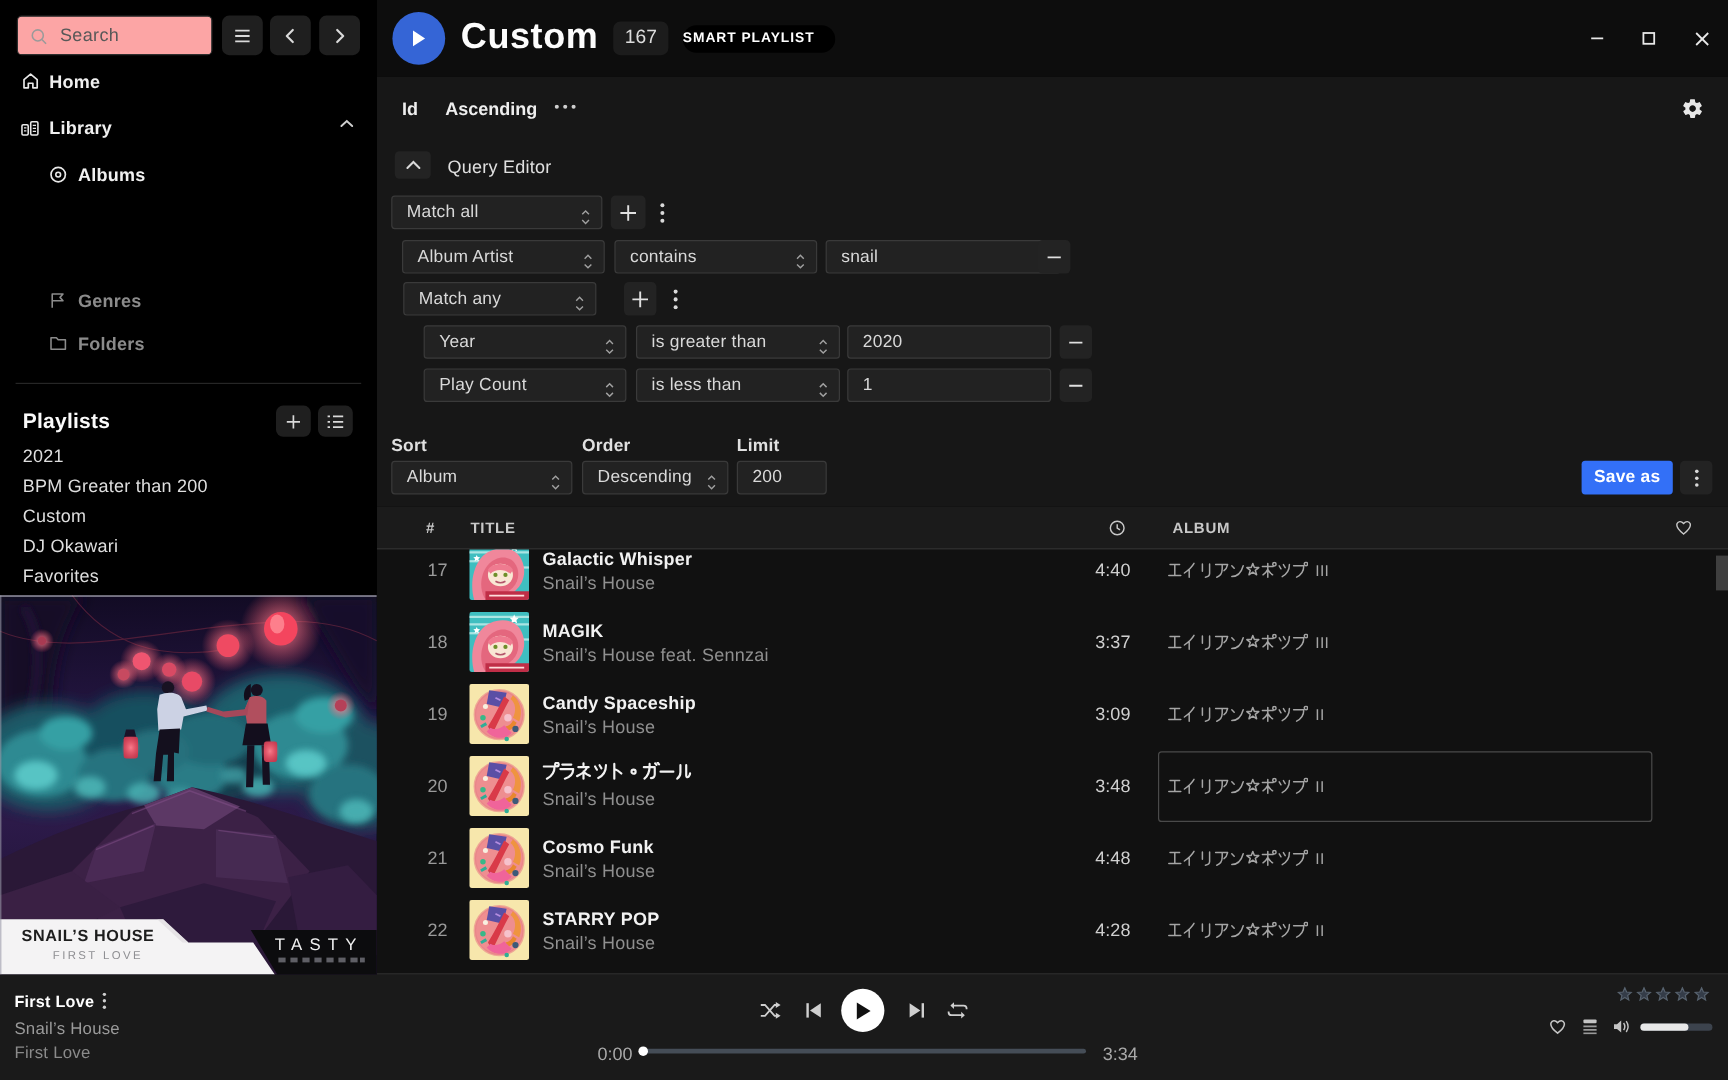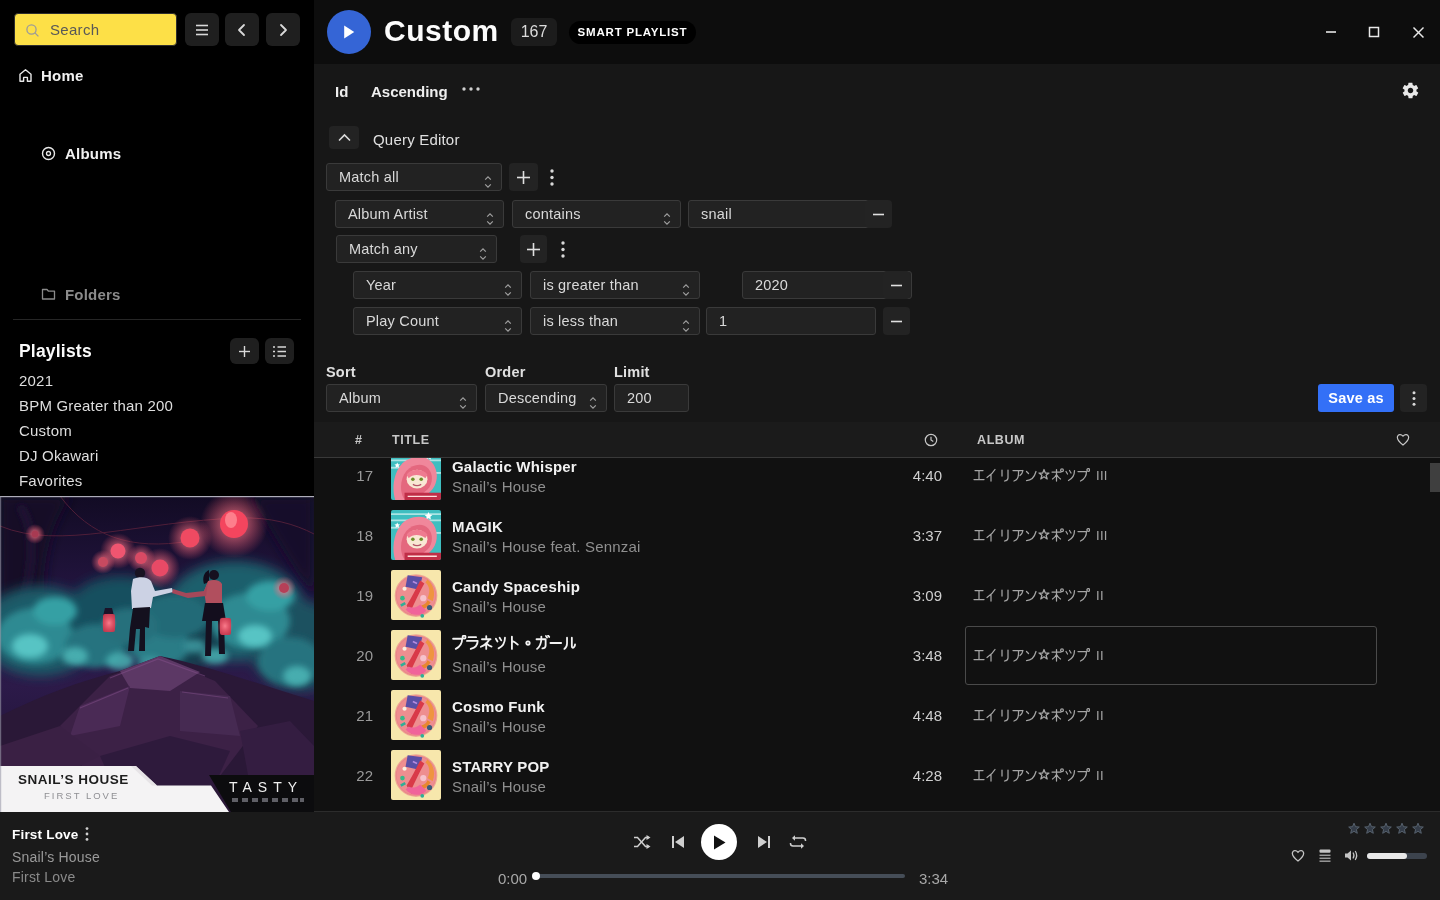--- a/index.html
+++ b/index.html
@@ -3,40 +3,40 @@
 <meta charset="utf-8">
 <style>
   * { margin:0; padding:0; box-sizing:border-box; }
   html,body { width:1440px; height:900px; overflow:hidden; background:#000; }
   body { font-family:"Liberation Sans", sans-serif; position:relative; }
   .abs { position:absolute; }
 
   
   #sidebar { position:absolute; left:0; top:0; width:314px; height:812px; background:#000; z-index:5; }
 
-  #searchbox { position:absolute; left:14px; top:13px; width:163px; height:33px; background:#fde047; border:1px solid #2e2e2e; border-radius:4px; }
+  #searchbox { position:absolute; left:14px; top:13px; width:163px; height:33px; background:#fca5a5; border:1px solid #2e2e2e; border-radius:4px; }
   #searchbox .ph { position:absolute; left:35px; top:7px; font-size:15px; color:#585858; letter-spacing:.3px; }
   .sqbtn { position:absolute; top:13px; width:34px; height:33px; background:#1f1f1f; border-radius:6px; display:flex; align-items:center; justify-content:center; }
 
-  .navrow { position:absolute; left:0; width:314px; height:30px; display:flex; align-items:center; }
+  .navrow { position:absolute; left:0; width:314px; height:30px; display:flex; align-items:flex-start; }
   .navrow .txt { font-size:15px; font-weight:bold; color:#f0f0f0; letter-spacing:.2px; }
   .navrow .dim { color:#8b8b8b; }
 
   #sep { position:absolute; left:13px; top:319px; width:288px; height:1px; background:#262626; }
 
   #pl-head { position:absolute; left:19px; top:341px; font-size:17.5px; font-weight:bold; color:#fafafa; letter-spacing:.2px; }
   .plbtn { position:absolute; top:338px; width:29px; height:26px; background:#1f1f1f; border-radius:6px; display:flex; align-items:center; justify-content:center; }
   .plitem { position:absolute; left:19px; font-size:15px; color:#dedede; letter-spacing:.2px; }
 
   
   #mainhead { position:absolute; left:314px; top:0; width:1126px; height:64px; background:#0d0d0d; }
   #playcircle { position:absolute; left:327px; top:10px; width:44px; height:44px; border-radius:50%; background:#3565d6; display:flex; align-items:center; justify-content:center; }
   #title { position:absolute; left:384px; top:14px; font-size:30px; font-weight:bold; color:#fcfcfc; letter-spacing:.5px; }
   #badge167 { position:absolute; left:511px; top:18px; width:46px; height:28px; background:#1c1c1c; border-radius:6px; color:#dcdcdc; font-size:16px; text-align:center; line-height:28px; }
-  #smartpl { position:absolute; left:569px; top:21px; width:127px; height:23px; background:#000; border-radius:12px; color:#fff; font-size:11.5px; font-weight:bold; letter-spacing:.8px; text-align:center; line-height:23px; }
+  #smartpl { position:absolute; left:569px; top:21px; width:127px; height:23px; background:#000; border-radius:12px; color:#fff; font-size:11.5px; font-weight:bold; letter-spacing:.8px; line-height:23px; }
   .winbtn { position:absolute; top:20px; width:24px; height:24px; display:flex; align-items:center; justify-content:center; }
 
   
   #maincontent { position:absolute; left:314px; top:64px; width:1126px; height:358px; background:#171717; }
   #toolbar-id { position:absolute; left:335px; top:83px; font-size:15px; font-weight:bold; color:#eee; }
   #toolbar-asc { position:absolute; left:371px; top:83px; font-size:15px; font-weight:bold; color:#eee; }
 
   .qe-btn { position:absolute; background:#232323; border-radius:4px; display:flex; align-items:center; justify-content:center; }
   .sel { position:absolute; height:28px; background:#222222; border:1px solid #3a3a3a; border-radius:3px; color:#d9d9d9; font-size:14.5px; line-height:26px; padding-left:12px; letter-spacing:.2px; }
   .sel .spin { position:absolute; right:9px; top:7px; }
@@ -196,28 +196,53 @@
   </div>
 
   <div class="navrow" style="top:60px;">
     <span style="width:18px"></span>
     <svg width="15" height="15" viewBox="0 0 15 15">
         <path d="M2 6.3 L7.5 1.8 L13 6.3 V13.2 H9.4 V9.4 H5.6 V13.2 H2 Z" fill="none" stroke="#e8e8e8" stroke-width="1.4" stroke-linejoin="round"></path>
       </svg>
     <span style="width:8px"></span>
       <span class="txt">Home</span>
   </div>
+  <div class="navrow" style="top:99px;">
+    <span style="width:17px"></span>
+    <svg width="16" height="16" viewBox="0 0 16 16">
+        <rect x="1.3" y="5" width="5.2" height="8.5" rx="1" fill="none" stroke="#e8e8e8" stroke-width="1.3"></rect>
+        <rect x="8.6" y="2.5" width="6" height="11" rx="1" fill="none" stroke="#e8e8e8" stroke-width="1.3"></rect>
+        <line x1="3" y1="7.5" x2="5" y2="7.5" stroke="#e8e8e8" stroke-width="1.1"></line>
+        <line x1="3" y1="10" x2="5" y2="10" stroke="#e8e8e8" stroke-width="1.1"></line>
+        <line x1="10.3" y1="5.5" x2="13" y2="5.5" stroke="#e8e8e8" stroke-width="1.1"></line>
+        <line x1="10.3" y1="8" x2="13" y2="8" stroke="#e8e8e8" stroke-width="1.1"></line>
+        <line x1="10.3" y1="10.5" x2="13" y2="10.5" stroke="#e8e8e8" stroke-width="1.1"></line>
+      </svg>
+    <span style="width:8px"></span>
+      <span class="txt">Library</span>
+    <svg class="abs" style="left:283px" width="12" height="8" viewBox="0 0 12 8">
+        <polyline points="1.5,6 6,1.8 10.5,6" fill="none" stroke="#cfcfcf" stroke-width="1.6" stroke-linecap="round"></polyline>
+      </svg>
+  </div>
   <div class="navrow" style="top:138px;">
     <span style="width:41px"></span>
     <svg width="15" height="15" viewBox="0 0 15 15">
         <circle cx="7.5" cy="7.5" r="6" fill="none" stroke="#e8e8e8" stroke-width="1.4"></circle>
         <circle cx="7.5" cy="7.5" r="2" fill="none" stroke="#e8e8e8" stroke-width="1.3"></circle>
       </svg>
     <span style="width:9px"></span>
       <span class="txt">Albums</span>
+  </div>
+  <div class="navrow" style="top:243px;">
+    <span style="width:41px"></span>
+    <svg width="14" height="15" viewBox="0 0 14 15">
+        <path d="M2.5 13.5 V2 H11.5 L9 4.8 L11.5 7.6 H2.5" fill="none" stroke="#8b8b8b" stroke-width="1.3" stroke-linejoin="round"></path>
+      </svg>
+    <span style="width:10px"></span>
+      <span class="txt dim">Genres</span>
   </div>
   <div class="navrow" style="top:279px;">
     <span style="width:41px"></span>
     <svg width="15" height="14" viewBox="0 0 15 14">
         <path d="M1.5 12 V2.5 H6 L7.5 4.2 H13.5 V12 Z" fill="none" stroke="#8b8b8b" stroke-width="1.3" stroke-linejoin="round"></path>
       </svg>
     <span style="width:9px"></span>
       <span class="txt dim">Folders</span>
   </div>
 
@@ -492,21 +517,21 @@
   </svg>
 
 <div class="sel" style="left:353px;top:271px;width:169px;">Year<span class="spin"><svg width="8" height="14" viewBox="0 0 8 14">
         <polyline points="1.2,4.6 4,1.8 6.8,4.6" fill="none" stroke="#a0a0a0" stroke-width="1.2"></polyline>
         <polyline points="1.2,9.4 4,12.2 6.8,9.4" fill="none" stroke="#a0a0a0" stroke-width="1.2"></polyline>
       </svg></span></div>
 <div class="sel" style="left:530px;top:271px;width:170px;">is greater than<span class="spin"><svg width="8" height="14" viewBox="0 0 8 14">
         <polyline points="1.2,4.6 4,1.8 6.8,4.6" fill="none" stroke="#a0a0a0" stroke-width="1.2"></polyline>
         <polyline points="1.2,9.4 4,12.2 6.8,9.4" fill="none" stroke="#a0a0a0" stroke-width="1.2"></polyline>
       </svg></span></div>
-<div class="inp" style="left:706px;top:271px;width:170px;margin-left:36px;">2020</div>
+<div class="inp" style="left:706px;top:271px;width:170px;">2020</div>
 <div class="qe-btn" style="left:883px;top:271px;width:27px;height:28px;">
     <svg width="13" height="13" viewBox="0 0 13 13">
       <line x1="1" y1="6.5" x2="12" y2="6.5" stroke="#e0e0e0" stroke-width="1.6"></line>
     </svg>
   </div>
 
 <div class="sel" style="left:353px;top:307px;width:169px;">Play Count<span class="spin"><svg width="8" height="14" viewBox="0 0 8 14">
         <polyline points="1.2,4.6 4,1.8 6.8,4.6" fill="none" stroke="#a0a0a0" stroke-width="1.2"></polyline>
         <polyline points="1.2,9.4 4,12.2 6.8,9.4" fill="none" stroke="#a0a0a0" stroke-width="1.2"></polyline>
       </svg></span></div>

